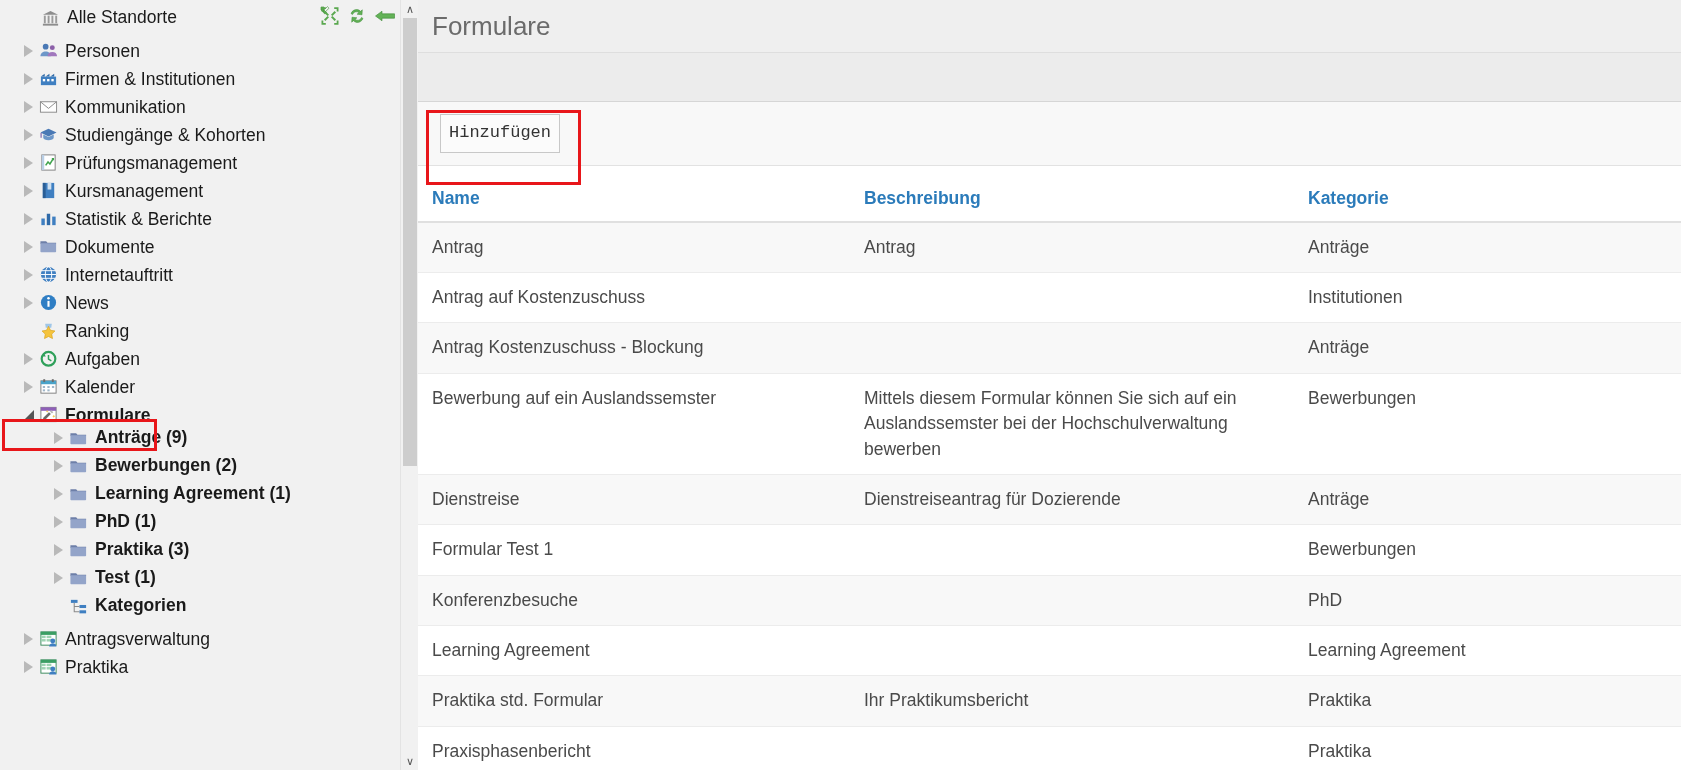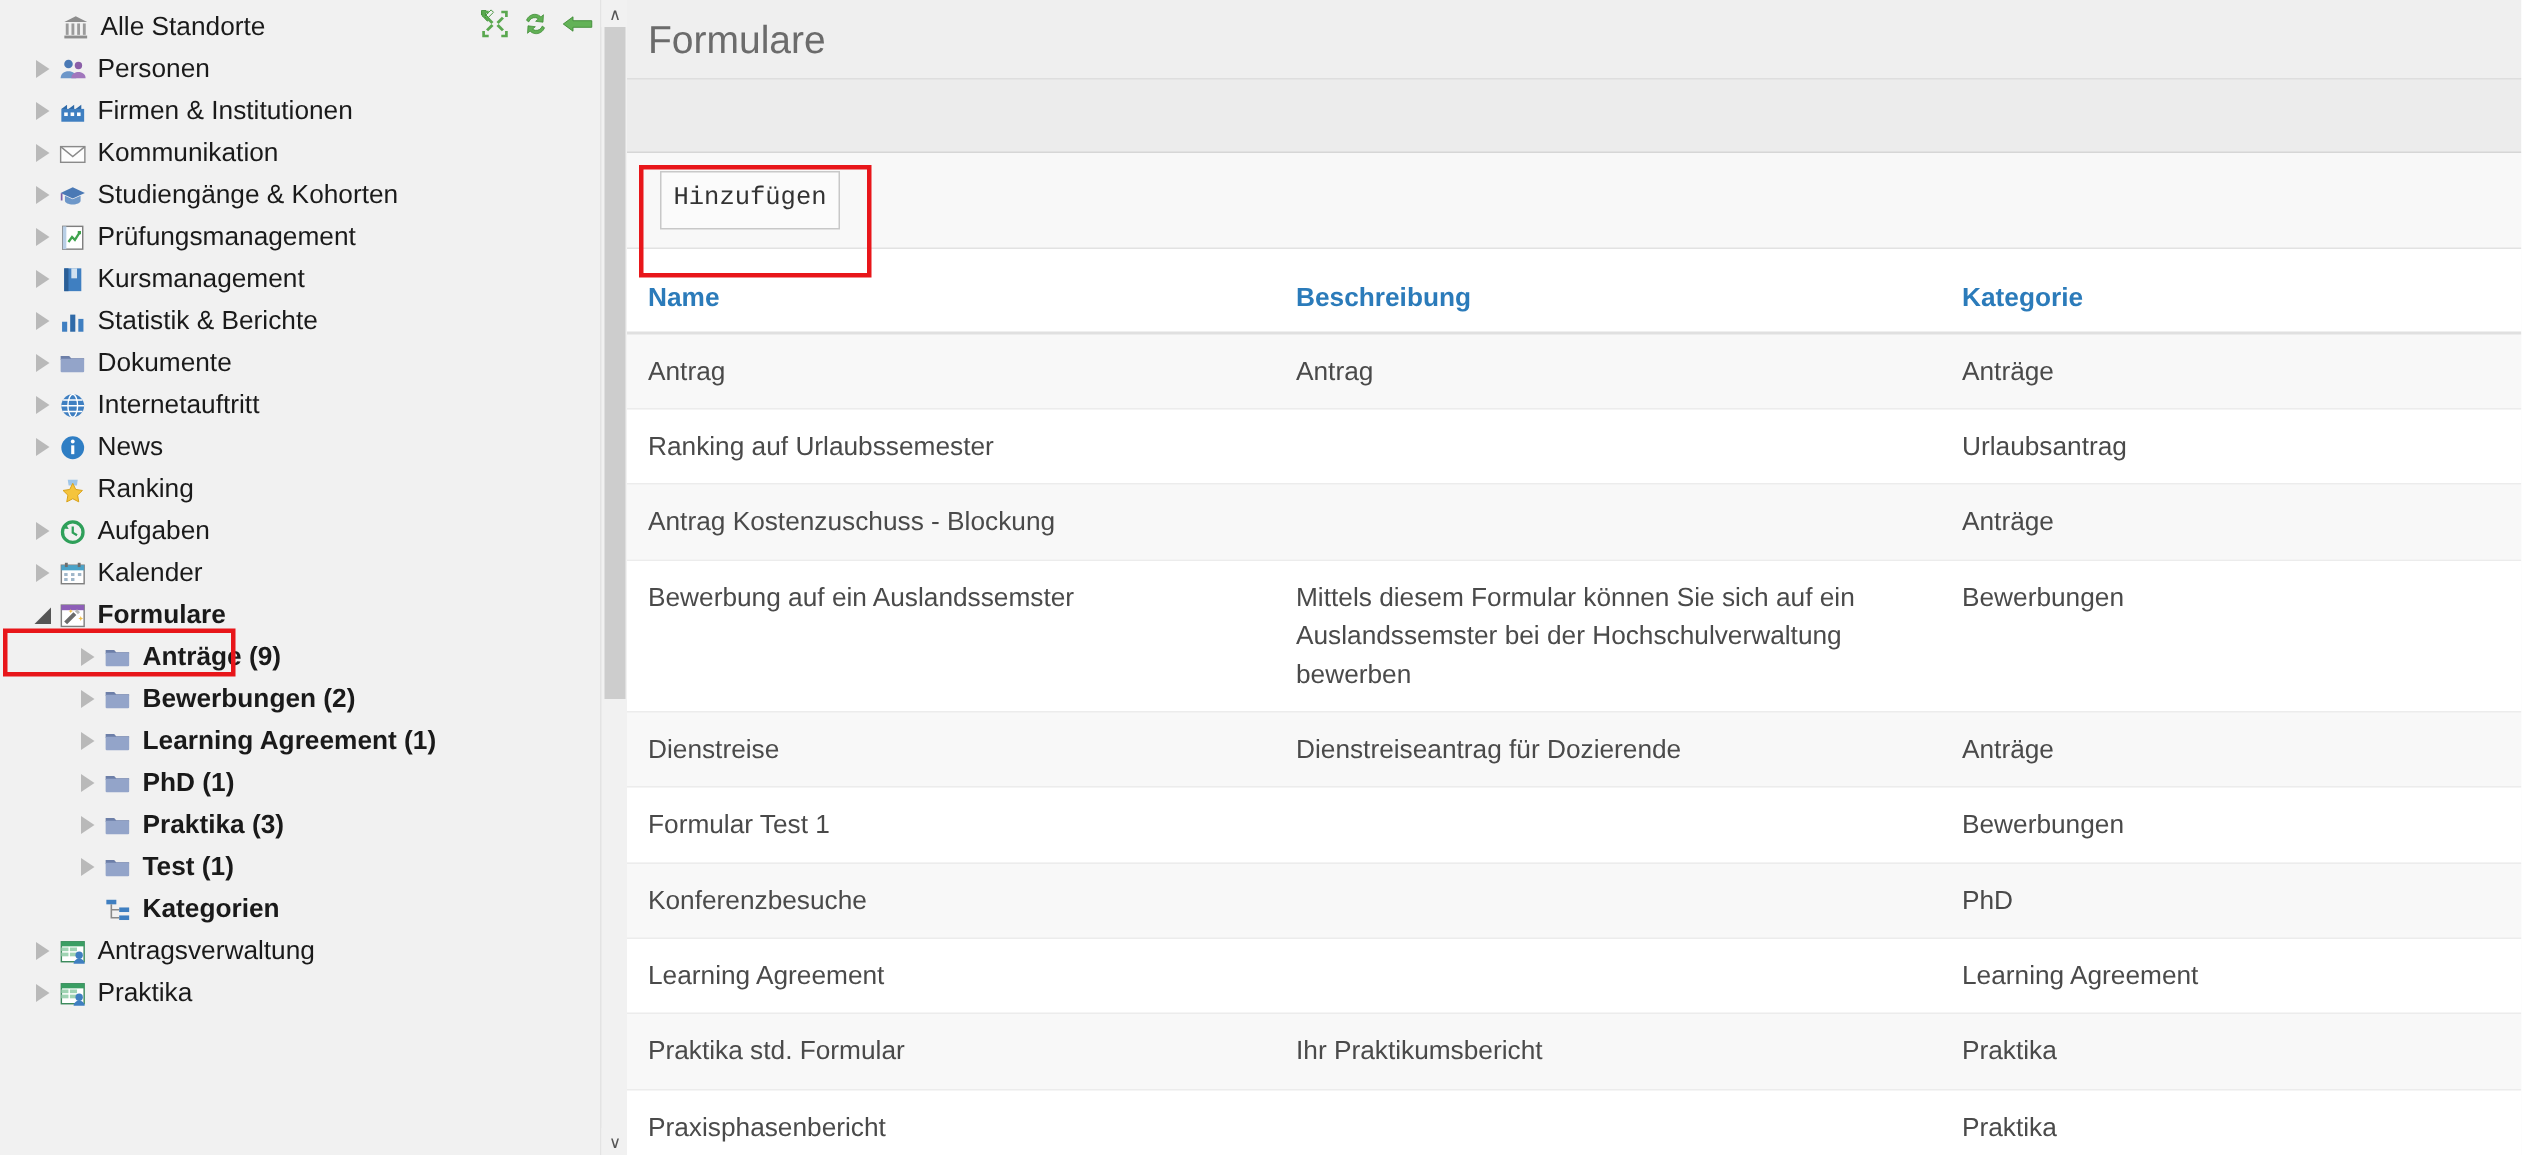--- a/index.html
+++ b/index.html
@@ -77,21 +77,21 @@
     margin-right: 6px;
     display: flex; align-items: center; justify-content: center;
   }
   .nlabel {
     font-size: 17.5px;
     color: #1a1a1a;
     line-height: 1;
   }
   .node.root { padding-left: 6px; }
   .node.root .nlabel { font-size: 17.5px; }
-  .node.lvl1 { padding-left: 4px; }
+  .node.lvl1 { padding-left: 4px; align-items: flex-end; }
   .node.lvl2 { padding-left: 34px; font-weight: bold; }
   .node.selected .nlabel { font-weight: bold; }
 
   .redbox {
     position: absolute;
     border: 3px solid #e8161a;
     pointer-events: none;
     z-index: 8;
   }
 
@@ -607,23 +607,23 @@
             <th>Kategorie</th>
           </tr>
         </thead>
         <tbody id="table-body">
             <tr class="odd">
               <td>Antrag</td>
               <td>Antrag</td>
               <td>Anträge</td>
             </tr>
             <tr class="even">
-              <td>Ranking auf Urlaubssemester</td>
+              <td>Antrag auf Kostenzuschuss</td>
               <td></td>
-              <td>Urlaubsantrag</td>
+              <td>Institutionen</td>
             </tr>
             <tr class="odd">
               <td>Antrag Kostenzuschuss - Blockung</td>
               <td></td>
               <td>Anträge</td>
             </tr>
             <tr class="even">
               <td>Bewerbung auf ein Auslandssemster</td>
               <td>Mittels diesem Formular können Sie sich auf ein Auslandssemster bei der Hochschulverwaltung bewerben</td>
               <td>Bewerbungen</td>

